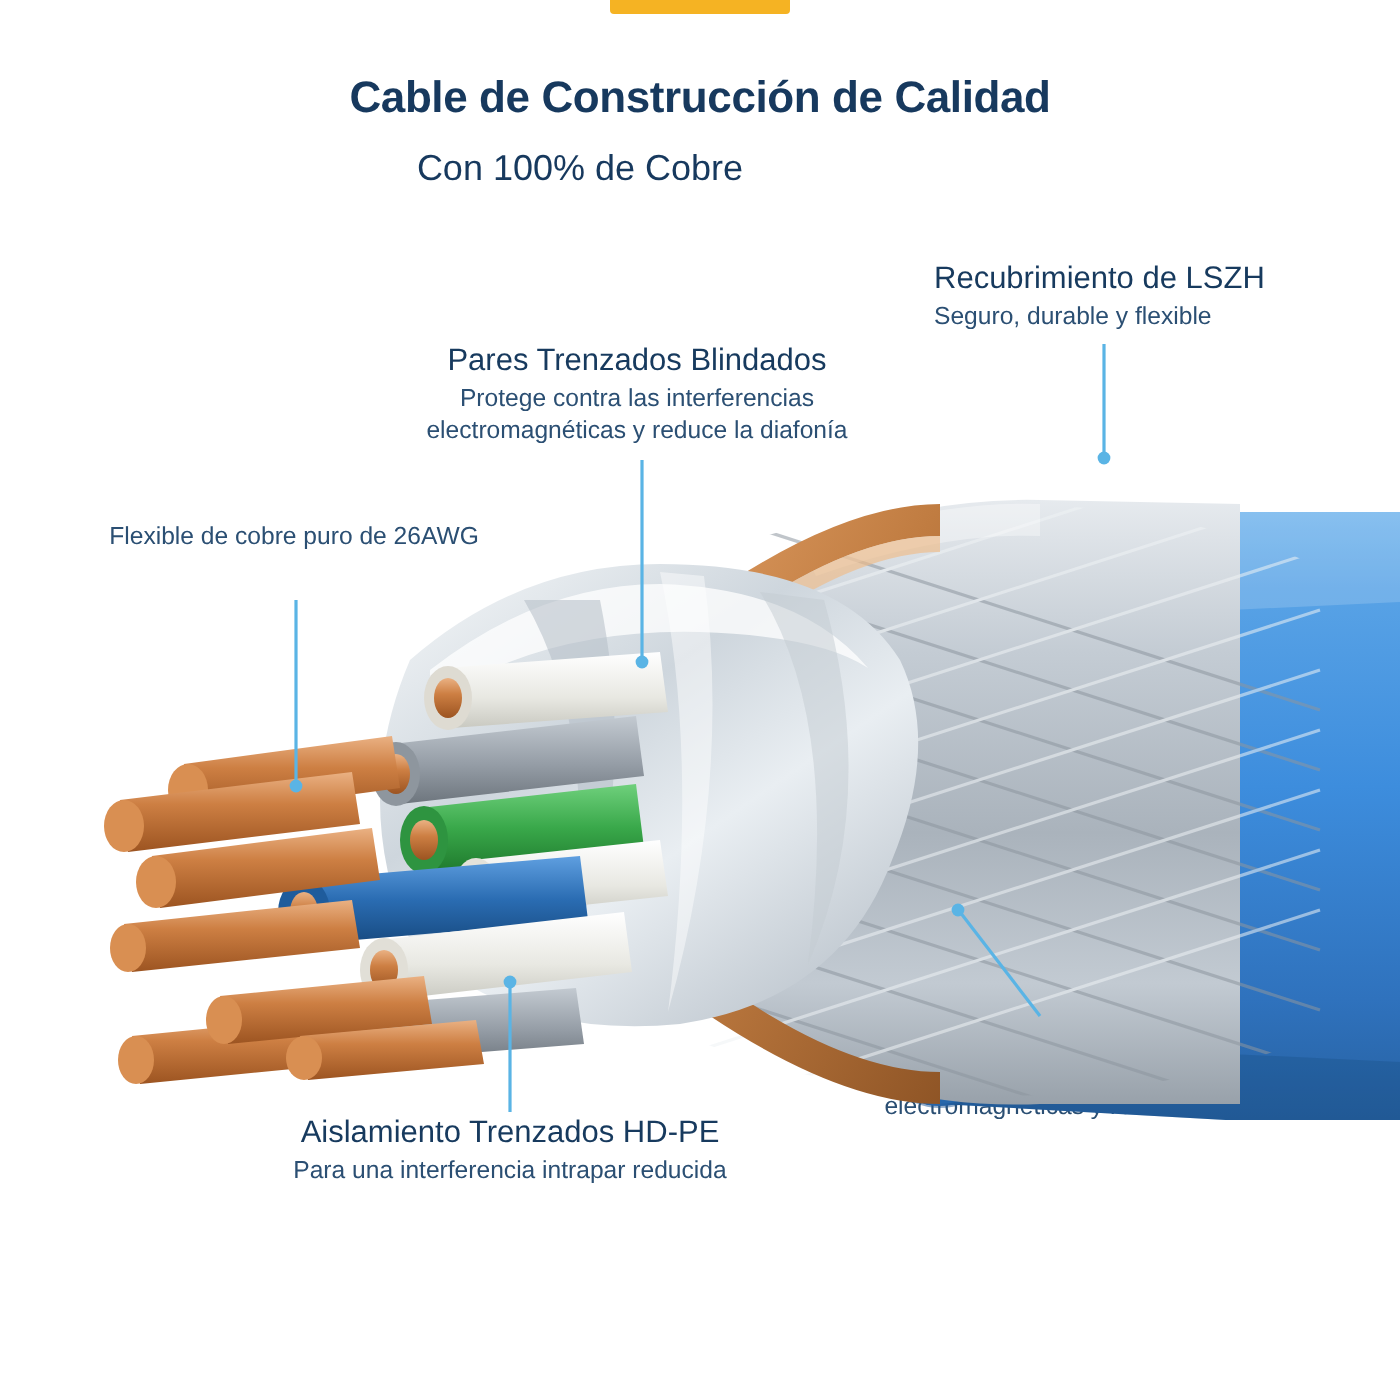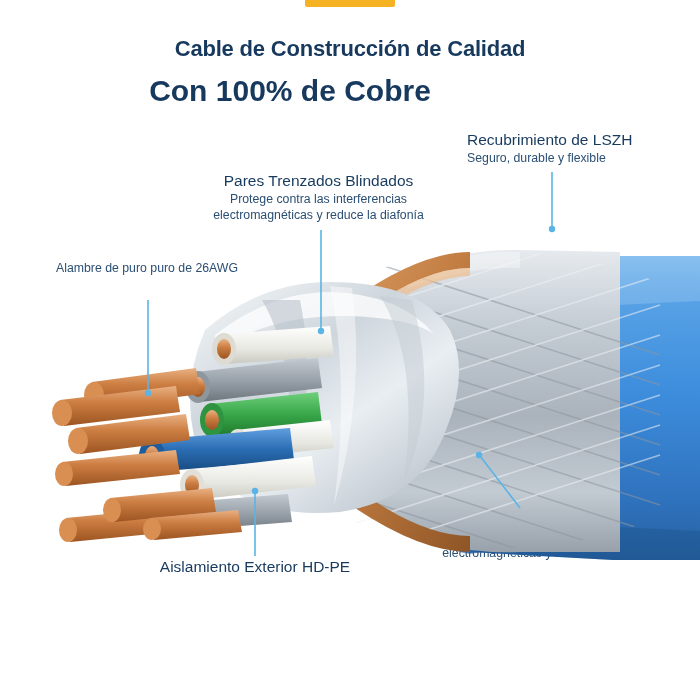--- a/index.html
+++ b/index.html
@@ -42,22 +42,22 @@
     font-weight: bold;
     letter-spacing: -0.2px;
     color: #17395e;
   }
   .subtitle {
     position: absolute;
     top: 74px;
     left: 0;
     width: 580px;
     text-align: center;
-    font-size: 30px;
-    font-weight: bold;
+    font-size: 18px;
+    font-weight: normal;
     color: #17395e;
   }
 
   
   .callout {
     position: absolute;
     color: #17395e;
   }
   .callout .ttl {
     font-size: 15.5px;
@@ -293,25 +293,26 @@
     <div class="ttl">Recubrimiento de LSZH</div>
     <div class="desc">Seguro, durable y flexible</div>
   </div>
 
   <div class="callout c-pairs">
     <div class="ttl">Pares Trenzados Blindados</div>
     <div class="desc">Protege contra las interferencias electromagnéticas y reduce la diafonía</div>
   </div>
 
   <div class="callout c-copper">
-    <div class="desc">Alambre de puro puro de 26AWG</div>
+    <div class="desc">Flexible de cobre puro de 26AWG</div>
   </div>
 
   <div class="callout c-braid">
     <div class="ttl">Blindaje Trenzado Exterior</div>
     <div class="desc">Protege contra las interferencias electromagnéticas y reduce la diafonía</div>
   </div>
 
   <div class="callout c-insul">
-    <div class="ttl">Aislamiento Exterior HD-PE</div>
+    <div class="ttl">Aislamiento Trenzados HD-PE</div>
+    <div class="desc">Para una interferencia intrapar reducida</div>
   </div>
 
 </div>
 
 </body></html>

